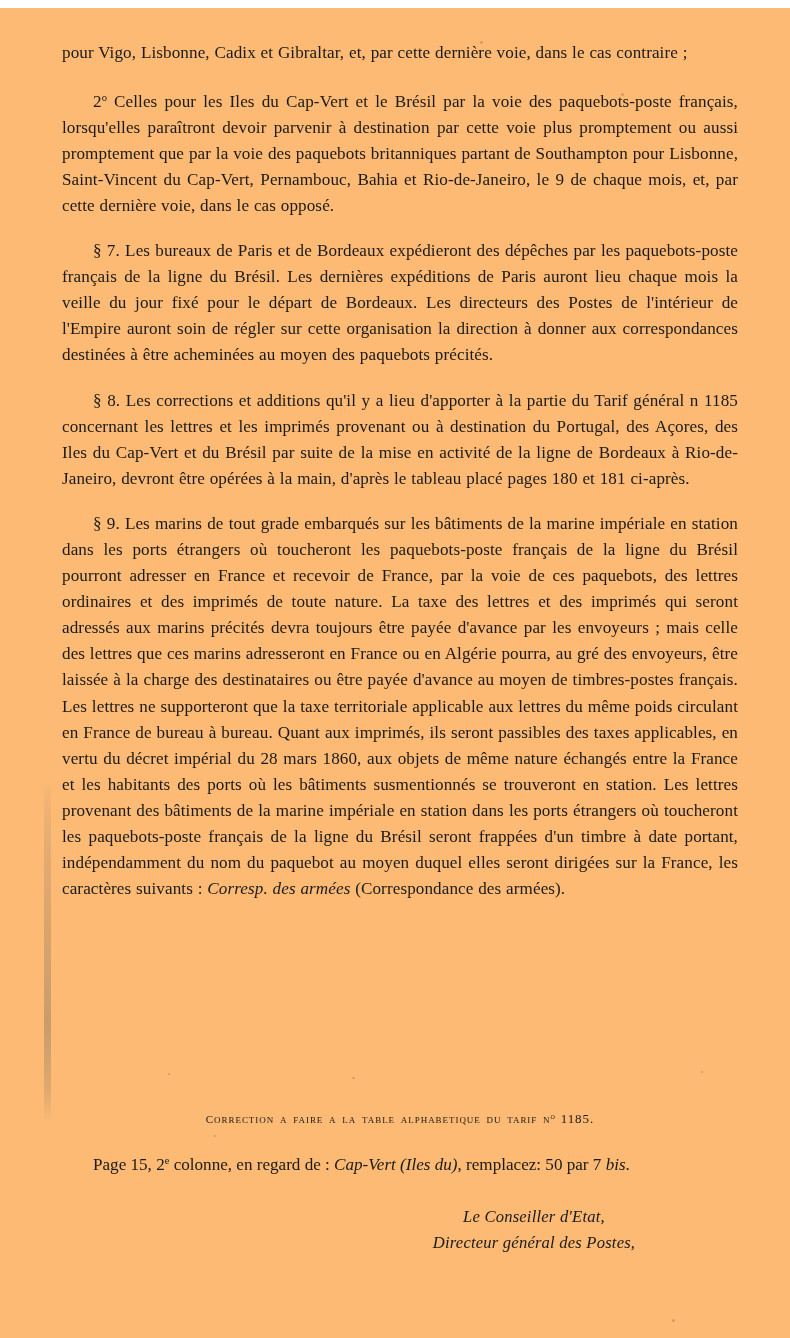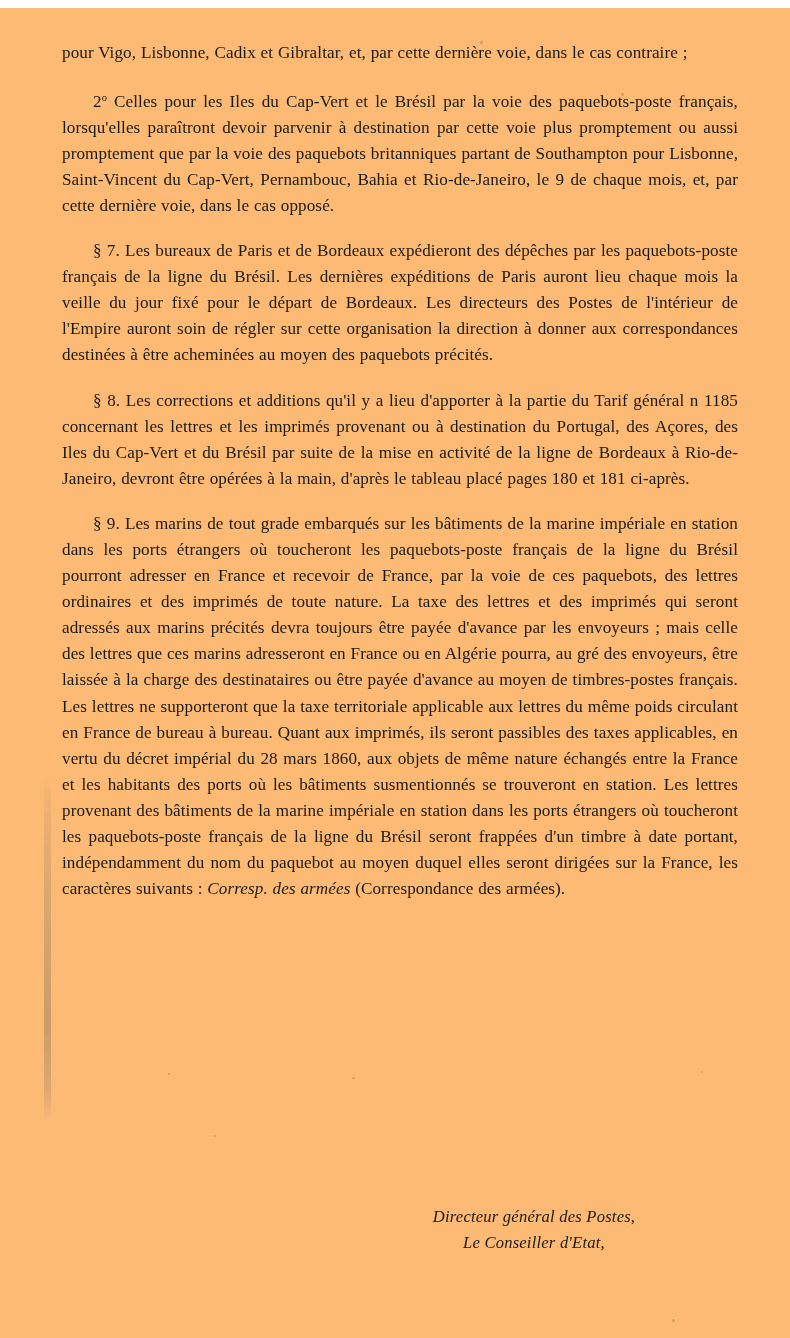--- a/index.html
+++ b/index.html
@@ -141,20 +141,24 @@
     <p class="para indent gap-top"><span>2</span><span class="sup">o</span><span> Celles pour les Iles du Cap-Vert et le Brésil par la voie des paquebots-poste français, lorsqu'elles paraîtront devoir parvenir à destination par cette voie plus promptement ou aussi promptement que par la voie des paquebots britanniques partant de Southampton pour Lisbonne, Saint-Vincent du Cap-Vert, Pernambouc, Bahia et Rio-de-Janeiro, le 9 de chaque mois, et, par cette dernière voie, dans le cas opposé.</span></p>
 
     <p class="para indent gap-top"><span>§ 7.</span><span> Les bureaux de Paris et de Bordeaux expédieront des dépêches par les paquebots-poste français de la ligne du Brésil. Les dernières expéditions de Paris auront lieu chaque mois la veille du jour fixé pour le départ de Bordeaux. Les directeurs des Postes de l'intérieur de l'Empire auront soin de régler sur cette organisation la direction à donner aux correspondances destinées à être acheminées au moyen des paquebots précités.</span></p>
 
     <p class="para indent gap-top"><span>§ 8.</span><span> Les corrections et additions qu'il y a lieu d'apporter à la partie du Tarif général n 1185 concernant les lettres et les imprimés provenant ou à destination du Portugal, des Açores, des Iles du Cap-Vert et du Brésil par suite de la mise en activité de la ligne de Bordeaux à Rio-de-Janeiro, devront être opérées à la main, d'après le tableau placé pages 180 et 181 ci-après.</span></p>
 
     <p class="para indent gap-top"><span>§ 9.</span><span> Les marins de tout grade embarqués sur les bâtiments de la marine impériale en station dans les ports étrangers où toucheront les paquebots-poste français de la ligne du Brésil pourront adresser en France et recevoir de France, par la voie de ces paquebots, des lettres ordinaires et des imprimés de toute nature. La taxe des lettres et des imprimés qui seront adressés aux marins précités devra toujours être payée d'avance par les envoyeurs ; mais celle des lettres que ces marins adresseront en France ou en Algérie pourra, au gré des envoyeurs, être laissée à la charge des destinataires ou être payée d'avance au moyen de timbres-postes français. Les lettres ne supporteront que la taxe territoriale applicable aux lettres du même poids circulant en France de bureau à bureau. Quant aux imprimés, ils seront passibles des taxes applicables, en vertu du décret impérial du 28 mars 1860, aux objets de même nature échangés entre la France et les habitants des ports où les bâtiments susmentionnés se trouveront en station. Les lettres provenant des bâtiments de la marine impériale en station dans les ports étrangers où toucheront les paquebots-poste français de la ligne du Brésil seront frappées d'un timbre à date portant, indépendamment du nom du paquebot au moyen duquel elles seront dirigées sur la France, les caractères suivants : </span><i>Corresp. des armées</i><span> (Correspondance des armées).</span></p>
 
   </div>
 
+  <div class="rubric"><span class="init">C</span><span>orrection a faire a la table alphabetique du tarif n</span><span class="sup">o</span><span> 1185.</span></div>
 
+  <div class="note">
+    <p><span>Page 15, 2</span><span class="sup">e</span><span> colonne, en regard de : </span><i>Cap-Vert (Iles du)</i><span>, remplacez: 50 par 7 </span><i>bis</i><span>.</span></p>
+  </div>
 
   <div class="signature">
+    <div class="line-ital">Le Conseiller d'Etat,</div>
     <div class="line-ital">Directeur général des Postes,</div>
-    <div class="line-ital">Le Conseiller d'Etat,</div>
   </div>
 
 </div>
 
 </body></html>

